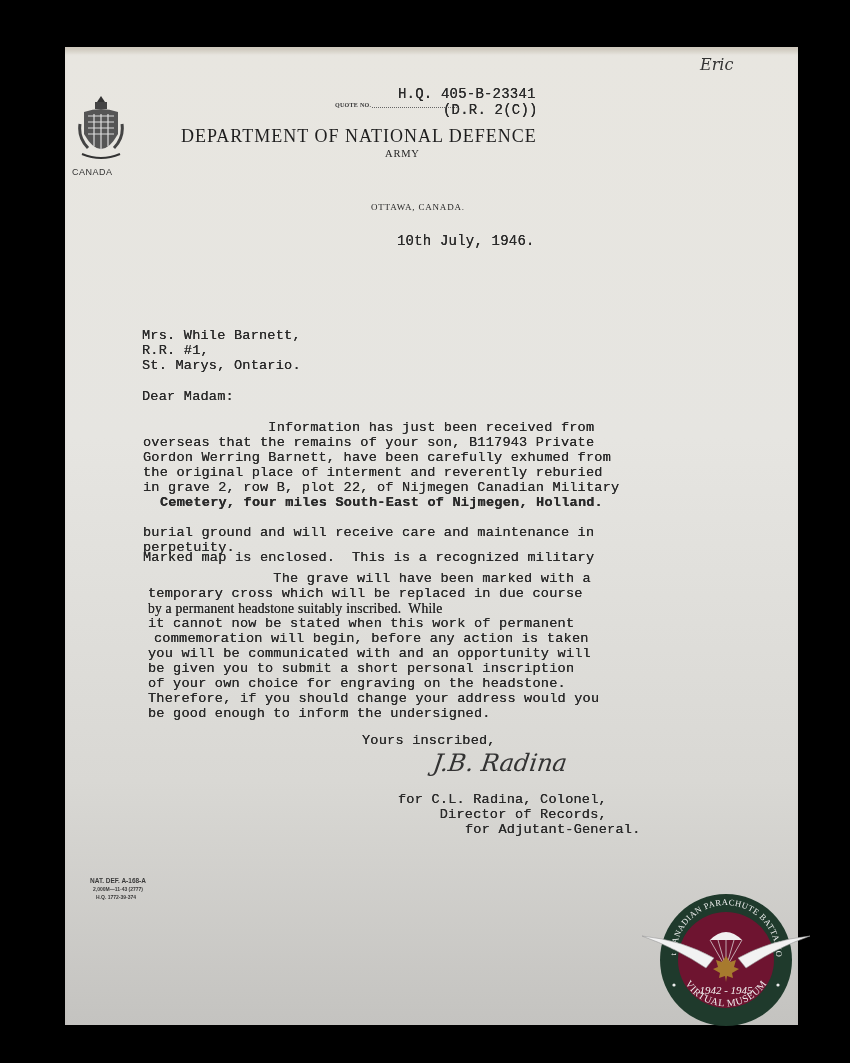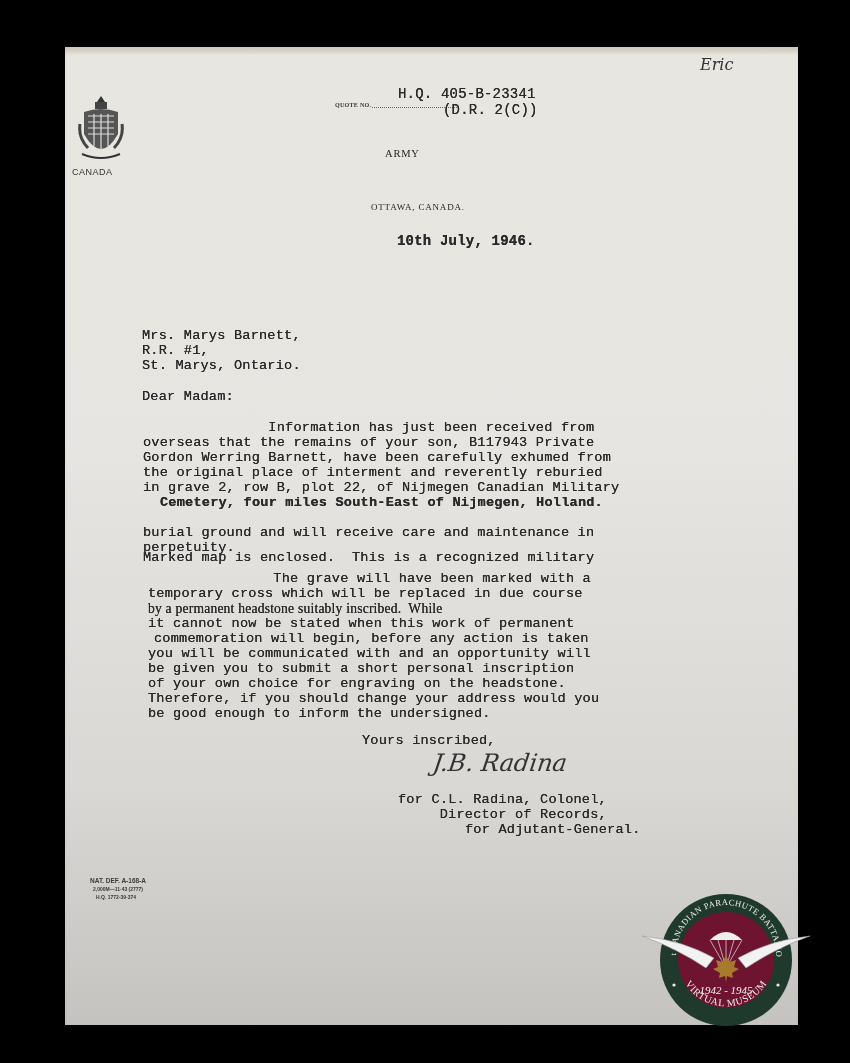--- a/index.html
+++ b/index.html
@@ -48,29 +48,30 @@
     <path d="M2 30 q-2 14 8 24 M44 30 q2 14 -8 24" stroke="#444" stroke-width="3" fill="none"></path>
     <path d="M4 60 q19 8 38 0" stroke="#333" stroke-width="2" fill="none"></path>
   </svg>
   <div class="crest-label">CANADA</div>
 
   <div class="quote-label">QUOTE NO.</div>
   <div class="quote-dots"></div>
   <div class="typed" style="left:333px; top:40px; font-size:14px;">H.Q. 405-B-23341</div>
   <div class="typed" style="left:378px; top:56px; font-size:14px;">(D.R. 2(C))</div>
 
+  <div class="serif" style="left:116px; top:79px; font-size:18px; font-variant: small-caps; letter-spacing:1px;">DEPARTMENT OF NATIONAL DEFENCE</div>
   <div class="serif" style="left:320px; top:101px; font-size:10.5px; letter-spacing:0.8px;">ARMY</div>
   <div class="serif" style="left:306px; top:155px; font-size:9px; letter-spacing:0.8px;">OTTAWA, CANADA.</div>
 
   <div class="handwrite" style="left:635px; top:8px; font-size:16px;">Eric</div>
 
-  <div class="typed" style="left:332px; top:187px; font-size:14px;font-weight:bold;">10th July, 1946.</div>
+  <div class="typed" style="left:332px; top:187px; font-size:14px;">10th July, 1946.</div>
 
   <div>
-    <div class="typed" style="left:77px; top:281px;">Mrs. Marys Barnett,</div>
+    <div class="typed" style="left:77px; top:281px;">Mrs. While Barnett,</div>
     <div class="typed" style="left:77px; top:296px;">R.R. #1,</div>
     <div class="typed" style="left:77px; top:311px;">St. Marys, Ontario.</div>
   </div>
 
   <div class="typed" style="left:77px; top:342px;">Dear Madam:</div>
 
   <div>
     <div class="typed" style="left:78px; top:373px;">               Information has just been received from</div>
     <div class="typed" style="left:78px; top:388px;">overseas that the remains of your son, B117943 Private</div>
     <div class="typed" style="left:78px; top:403px;">Gordon Werring Barnett, have been carefully exhumed from</div>

